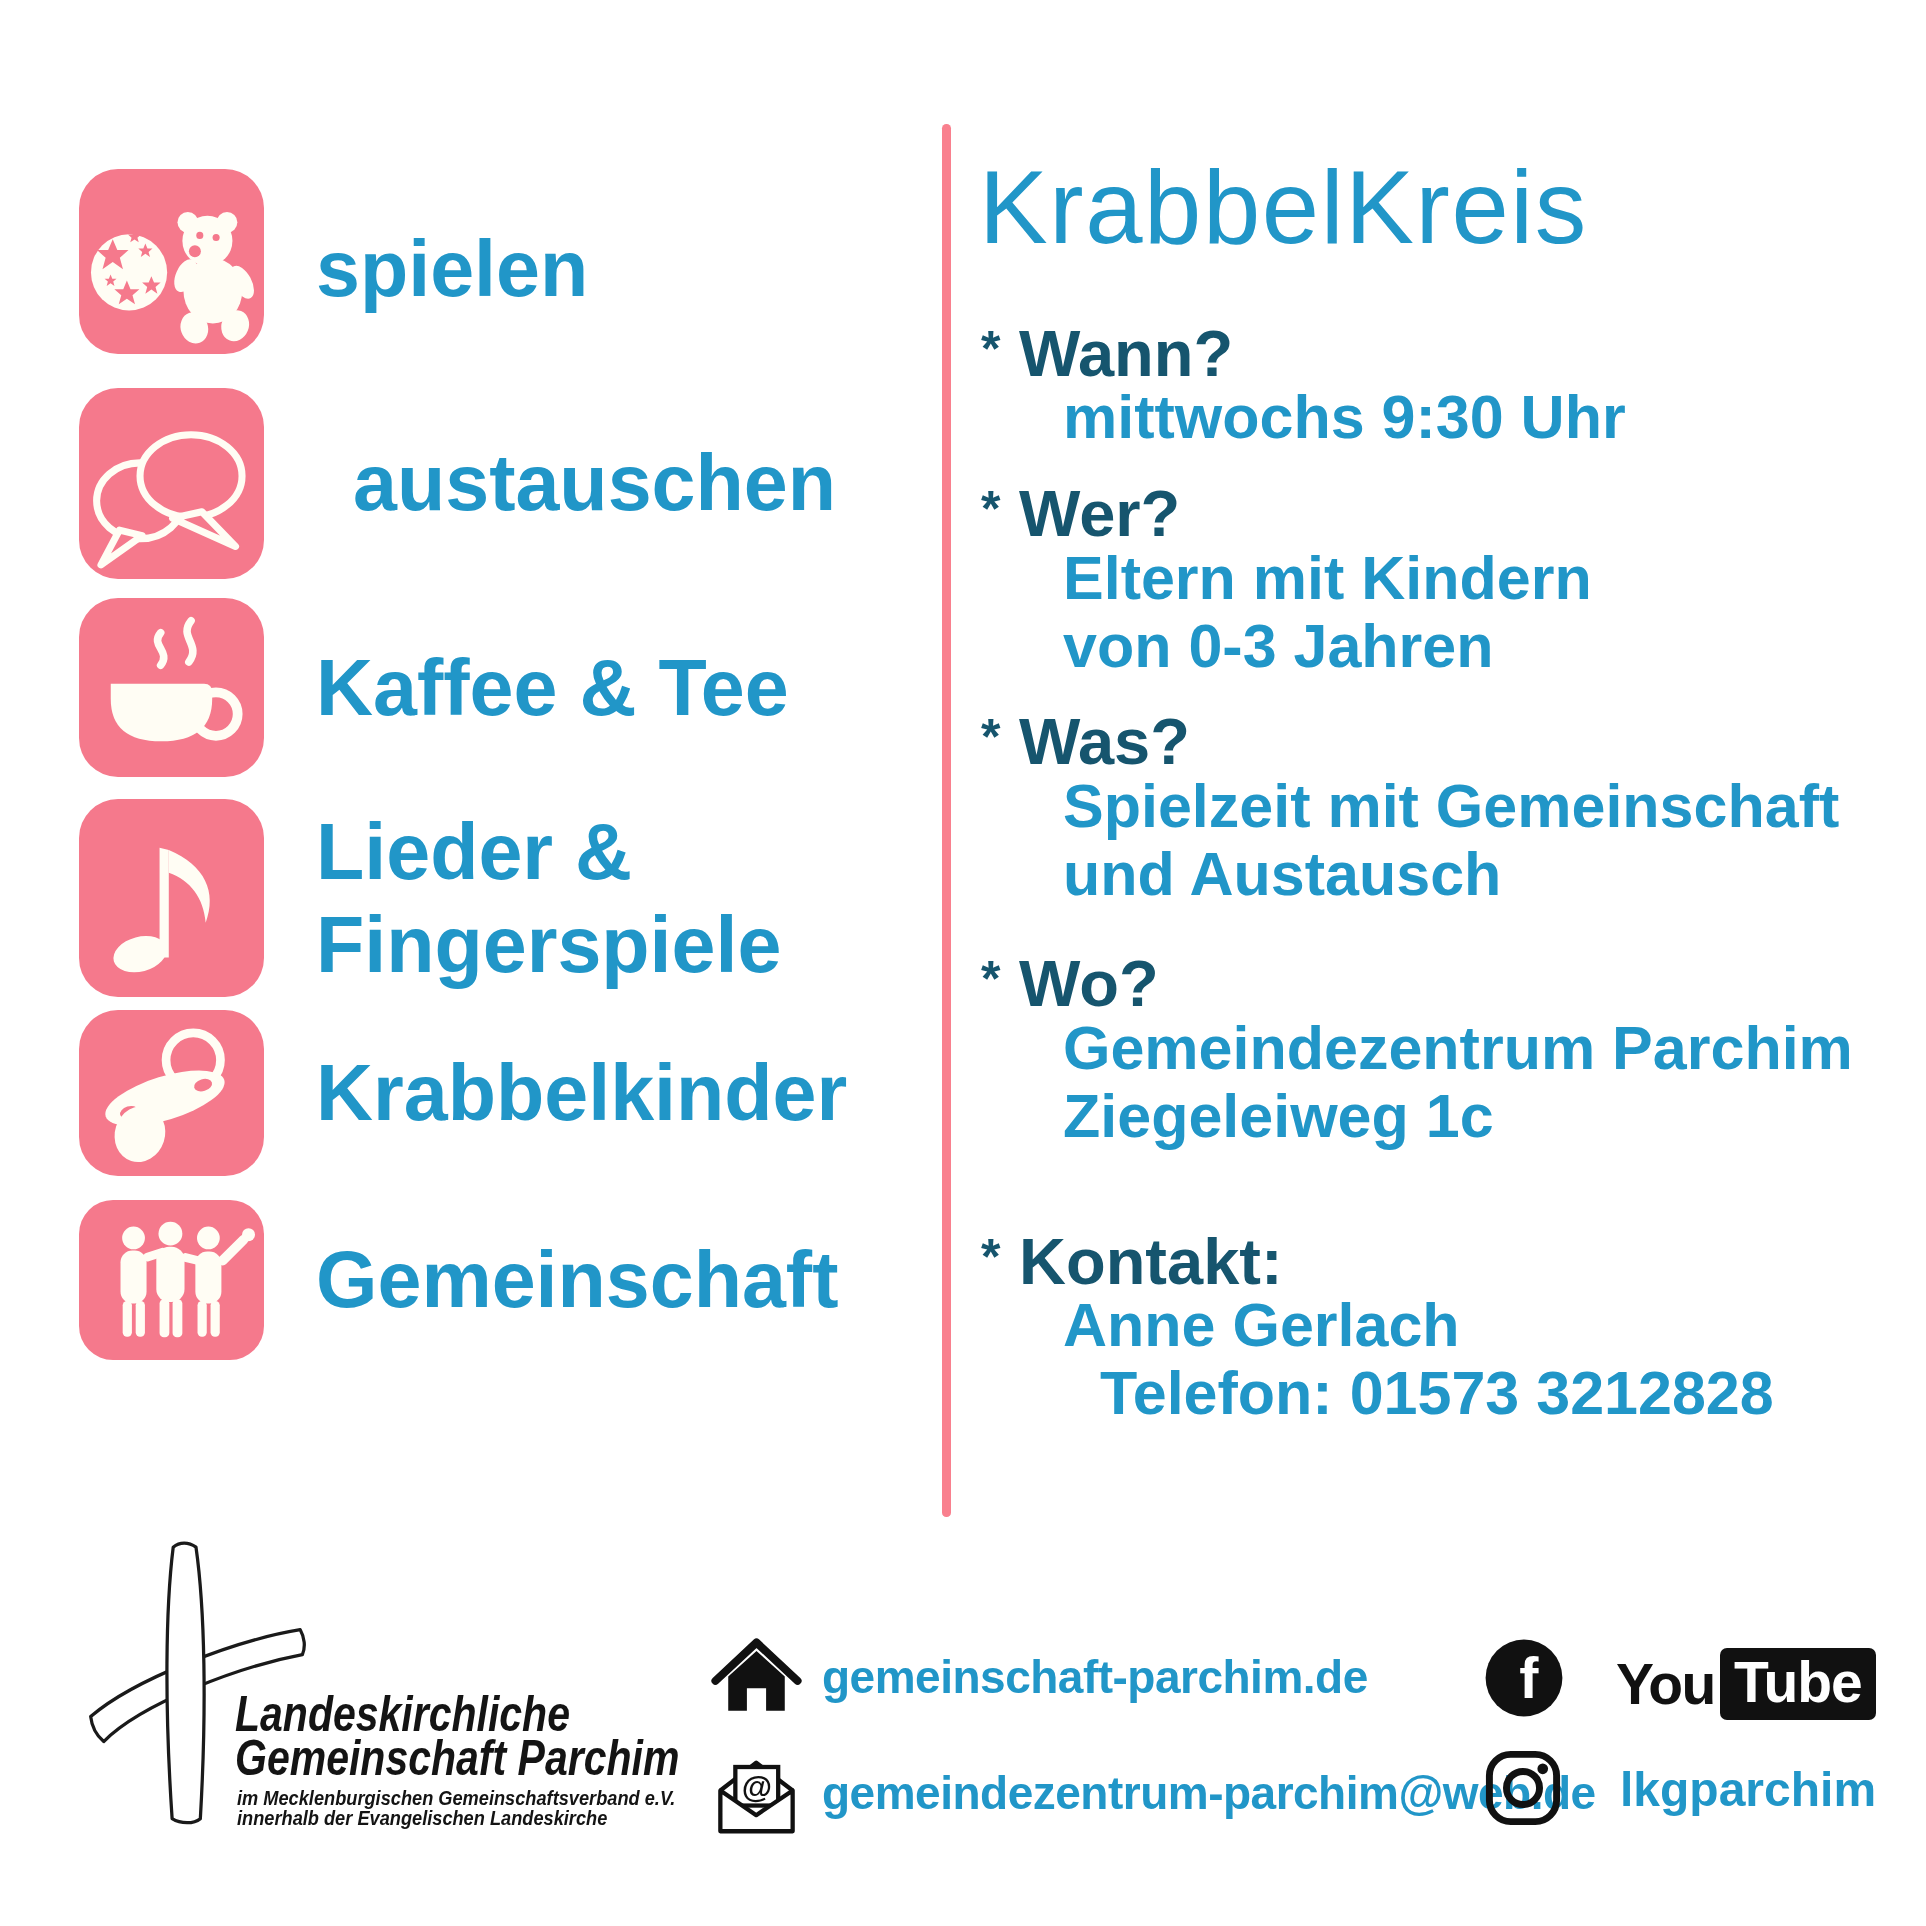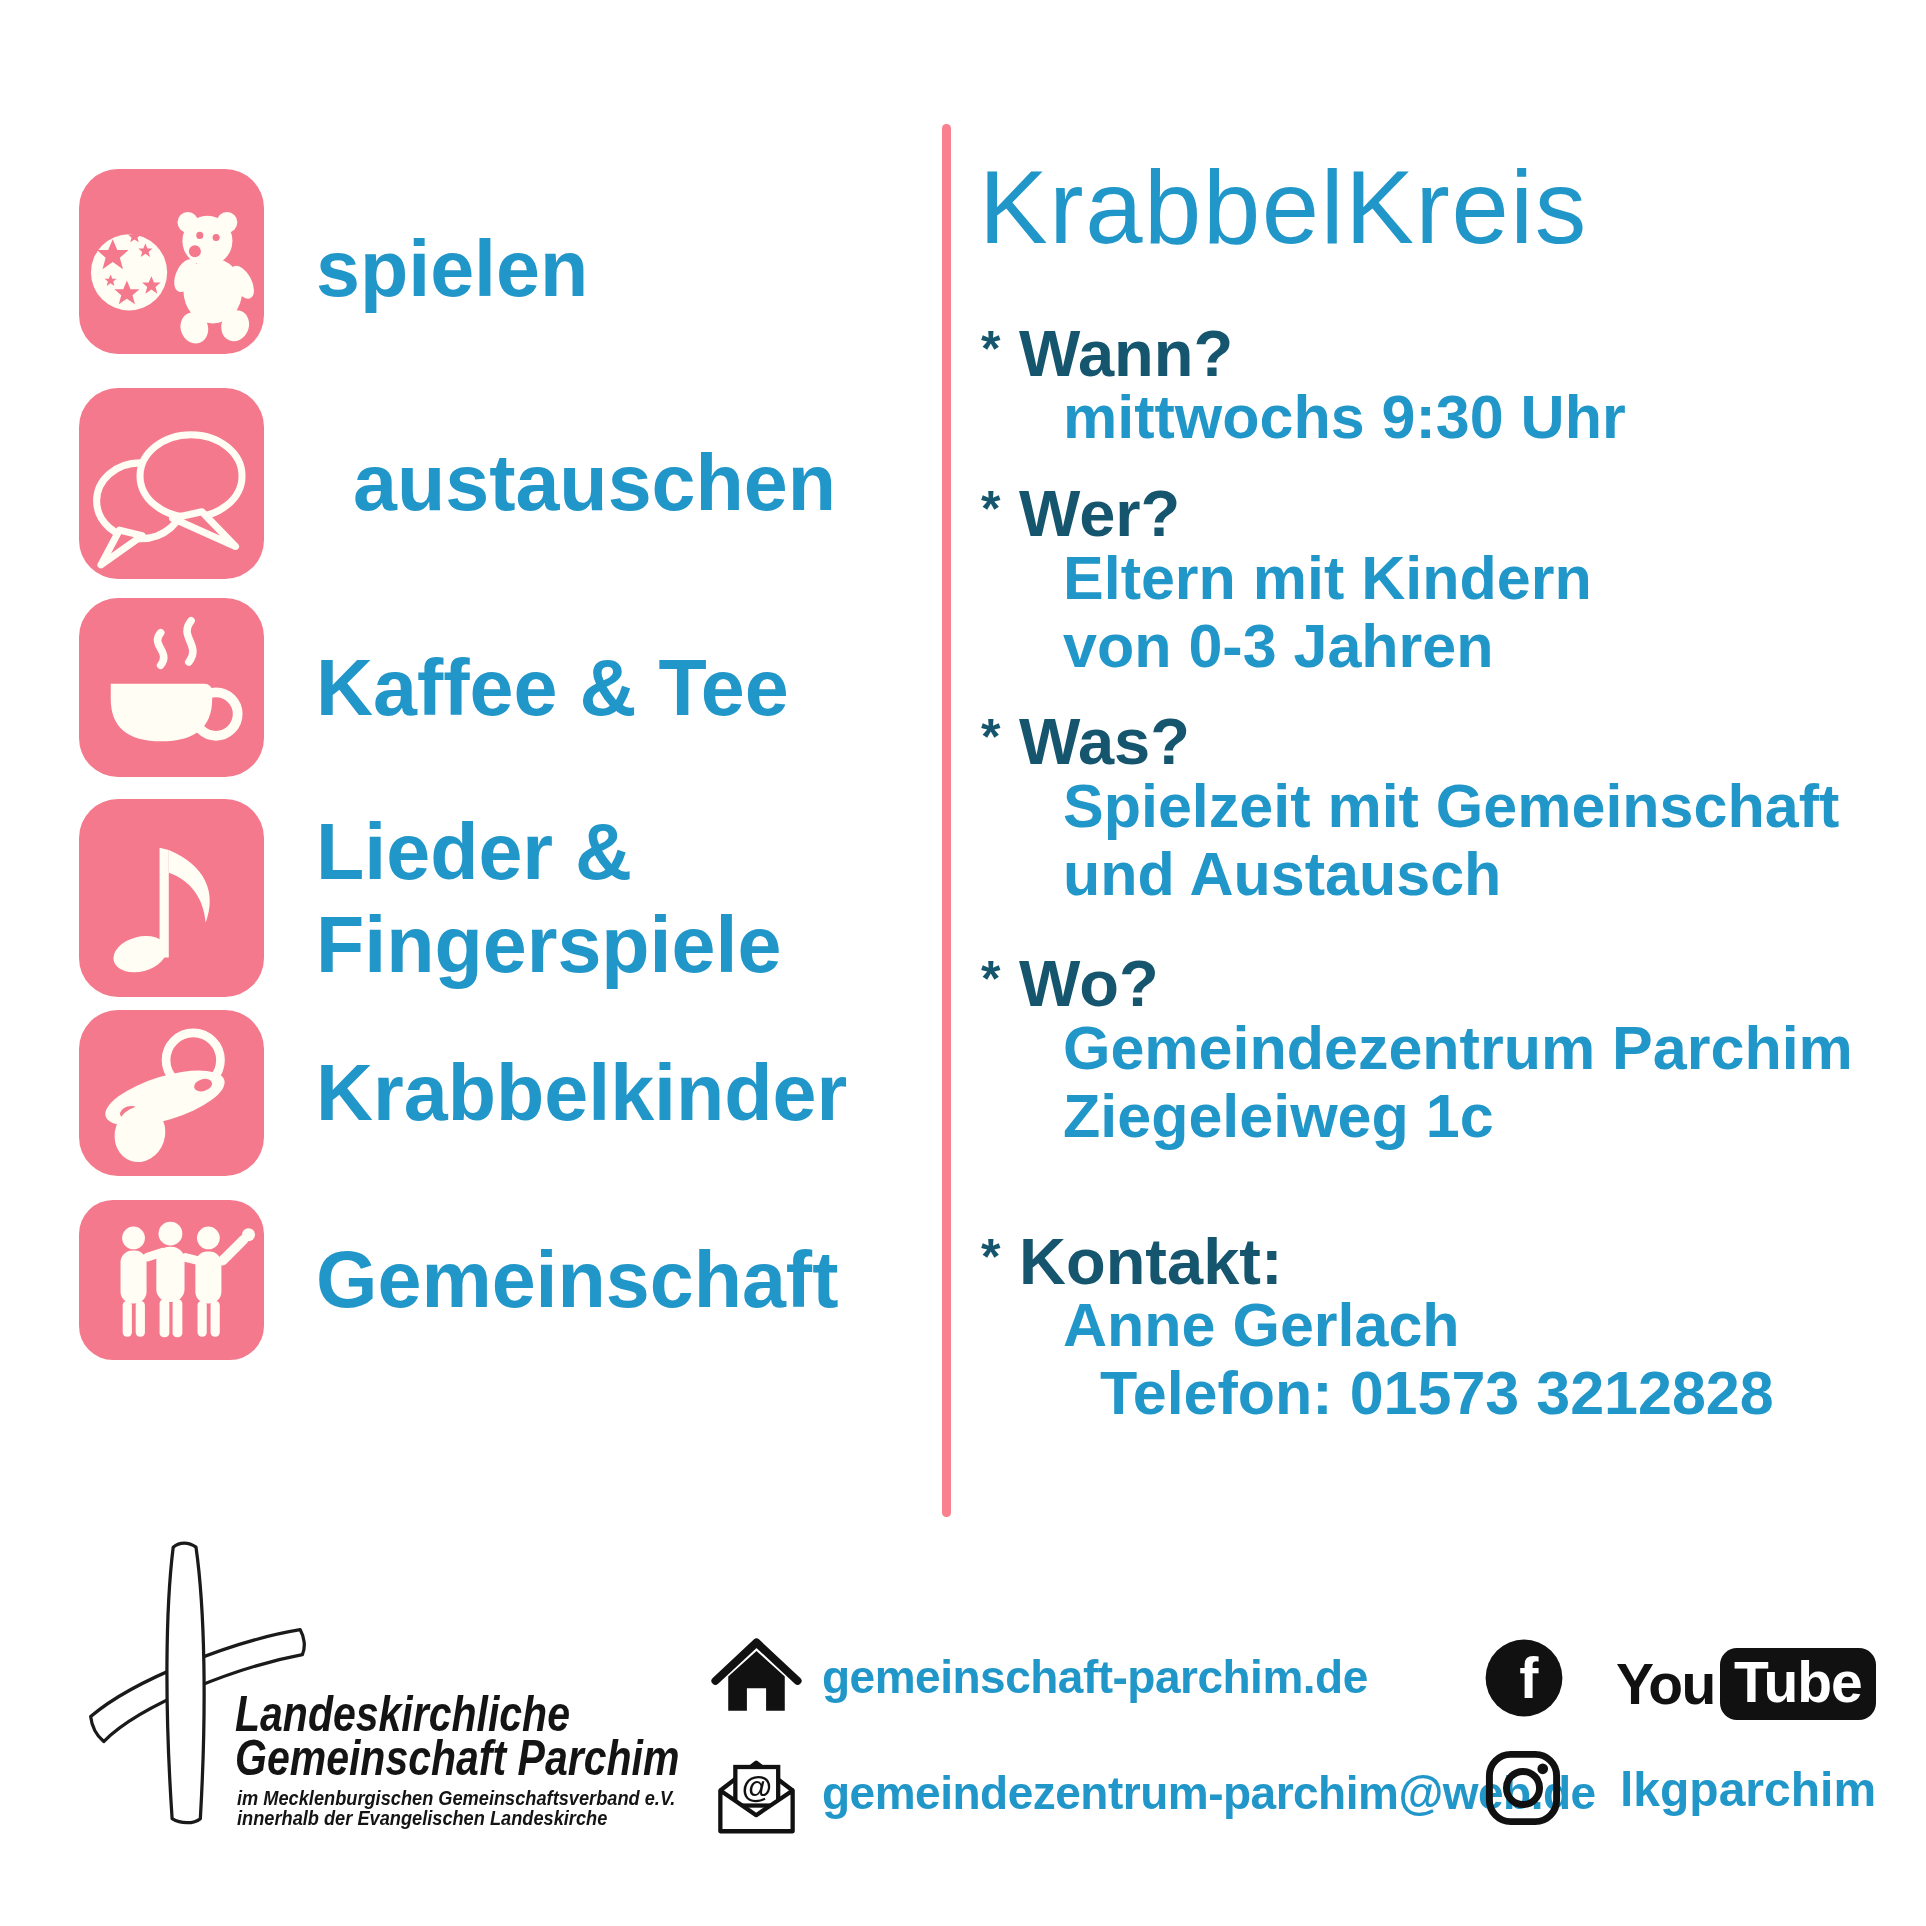--- a/index.html
+++ b/index.html
@@ -39,21 +39,21 @@
     position:absolute;left:237px;color:#141414;font-style:italic;font-weight:bold;
     font-size:20.7px;line-height:1;transform:scaleX(.88);transform-origin:left;white-space:nowrap;
   }
   .contact-text{
     position:absolute;color:#2196c8;font-weight:bold;font-size:46px;line-height:1;white-space:nowrap;letter-spacing:-0.5px;
   }
   .yt{position:absolute;left:1616px;top:1648px;height:72px;display:flex;align-items:center;}
   .yt .you{color:#111;font-weight:bold;font-size:57px;letter-spacing:-1.6px;}
   .yt .tube{
     margin-left:5.4px;background:#111;color:#fff;font-weight:bold;font-size:57px;
-    border-radius:17px;padding:5.4px 14px 8.7px 14px;letter-spacing:-1.1px;line-height:1;
+    border-radius:7px;padding:5.4px 14px 8.7px 14px;letter-spacing:-1.1px;line-height:1;
   }
   .ig-handle{position:absolute;left:1620px;top:1766px;color:#2196c8;font-weight:bold;font-size:48px;line-height:1;white-space:nowrap;}
 </style>
 </head>
 <body>
 
 <div class="tile" style="top:169px;height:185px;">
   <svg viewBox="0 0 340 340" aria-hidden="true">
     <defs>
       <path id="st" d="M0,-10 L2.9,-3.1 L10,-3.1 L4.5,1.8 L6.5,9 L0,4.5 L-6.5,9 L-4.5,1.8 L-10,-3.1 L-2.9,-3.1 Z"></path>

